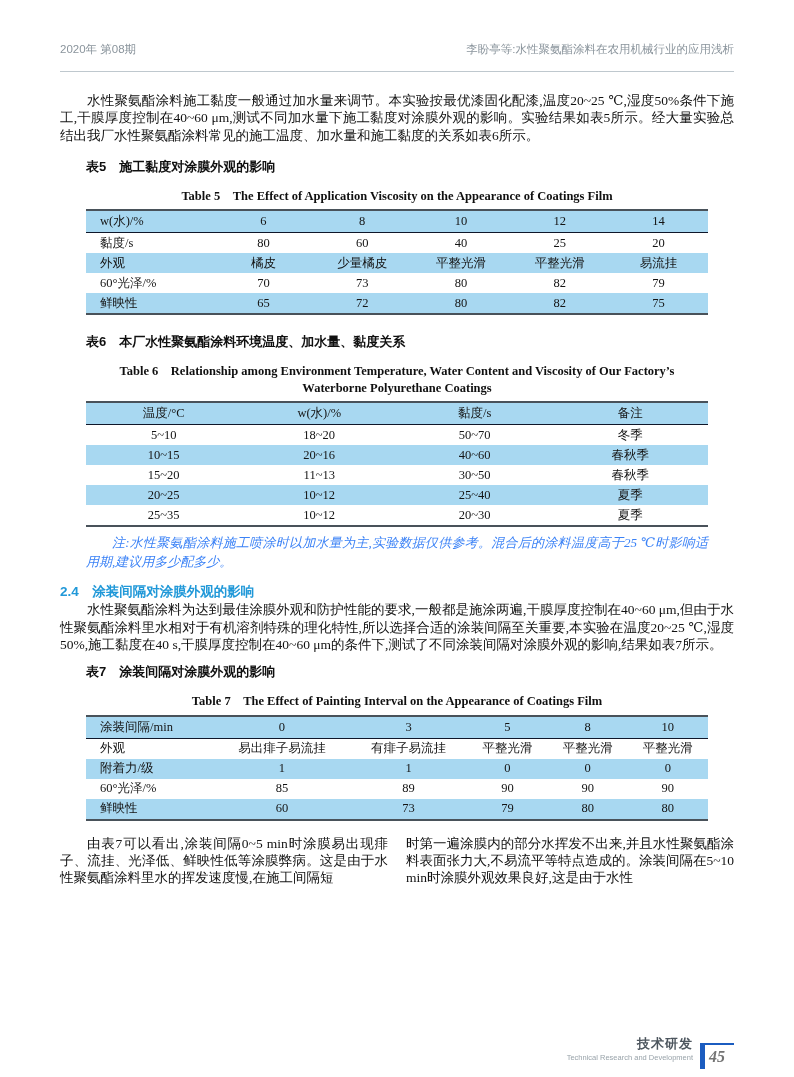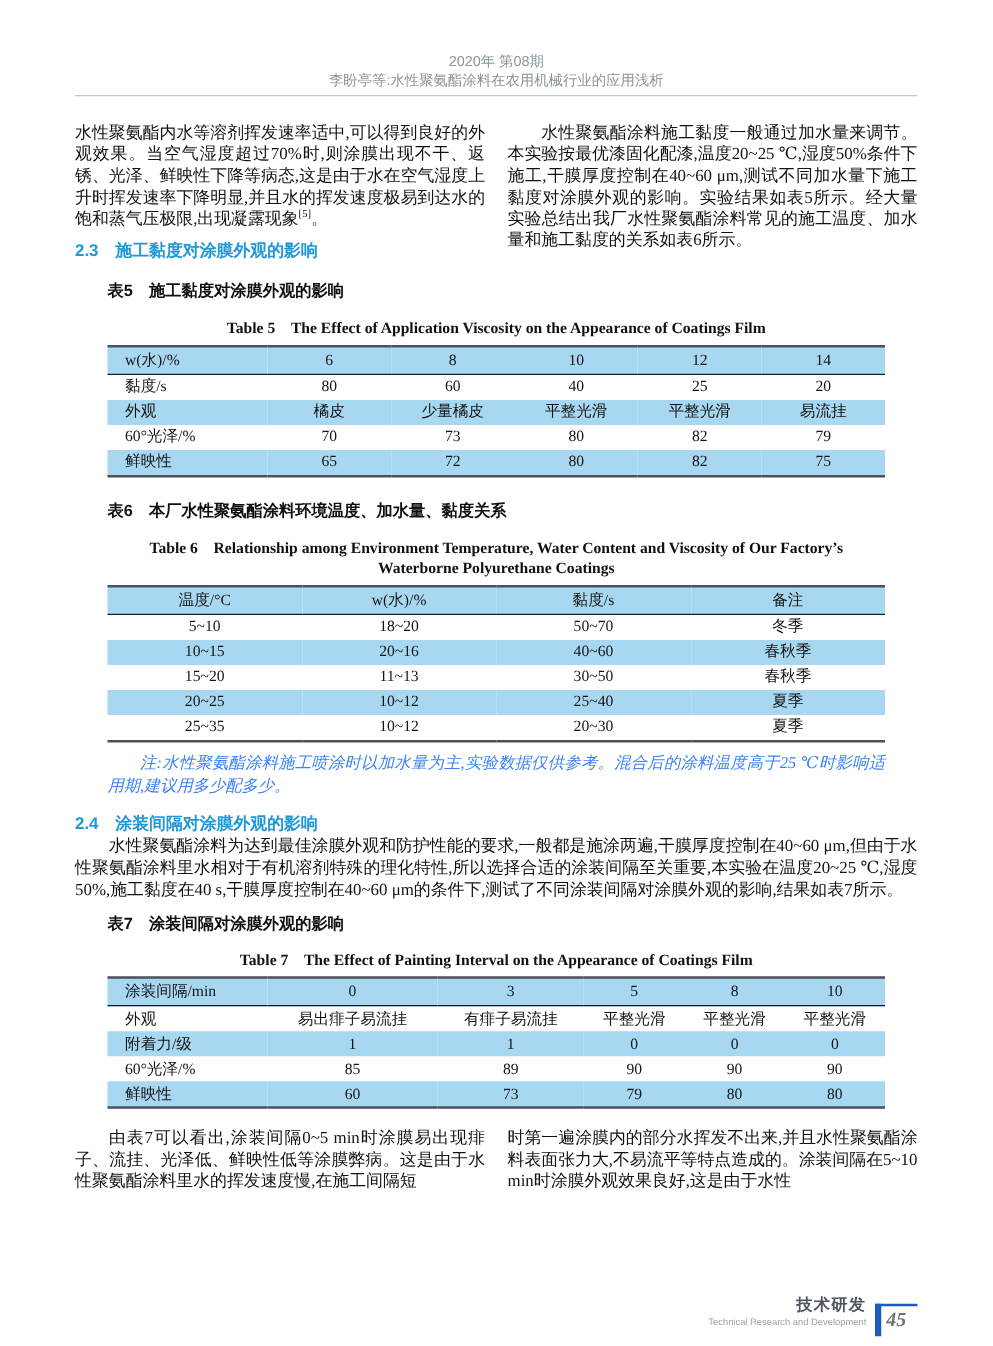--- a/index.html
+++ b/index.html
@@ -7,21 +7,21 @@
     width:794px;height:1077px;box-sizing:border-box;position:relative;
     margin:0 auto;background:#ffffff;overflow:hidden;
     padding:42px 60px 0;
     font-family:"Liberation Serif","DejaVu Serif",serif;color:#141414;
   }
   
   .hdr{
     display:flex;justify-content:space-between;align-items:center;
     font-family:"Liberation Sans","DejaVu Sans",sans-serif;
     font-size:11.5px;color:#8a949c;
-    padding-bottom:4px;border-bottom:1px solid #bfc8ce;flex-direction:column;
+    padding-bottom:14px;border-bottom:1px solid #bfc8ce;
   }
   
   .twocol{display:flex;gap:18px;margin-top:20px;}
   .col{flex:1 1 0;min-width:0;}
   .body-text{margin:0;font-size:13.5px;line-height:17.3px;text-align:justify;color:#111;}
   .indent{text-indent:2em;}
   .body-text sup{font-size:8.5px;line-height:0;}
   .subheading{
     font-family:"Liberation Sans","DejaVu Sans",sans-serif;
     color:#2098d8;font-size:13.5px;font-weight:bold;margin:9px 0 0;
@@ -72,24 +72,20 @@
 <body>
 
 <div class="page">
 
   <div class="hdr">
     <span>2020年  第08期</span>
     <span>李盼亭等:水性聚氨酯涂料在农用机械行业的应用浅析</span>
   </div>
 
   <div class="twocol">
-    <div class="col">
-      <p class="body-text"><span>水性聚氨酯内水等溶剂挥发速率适中,可以得到良好的外观效果。当空气湿度超过70%时,则涂膜出现不干、返锈、光泽、鲜映性下降等病态,这是由于水在空气湿度上升时挥发速率下降明显,并且水的挥发速度极易到达水的饱和蒸气压极限,出现凝露现象</span><sup>[5]</sup><span>。</span></p>
-      <h3 class="subheading">2.3　施工黏度对涂膜外观的影响</h3>
-    </div>
     <div class="col">
       <p class="body-text indent">水性聚氨酯涂料施工黏度一般通过加水量来调节。本实验按最优漆固化配漆,温度20~25 ℃,湿度50%条件下施工,干膜厚度控制在40~60 μm,测试不同加水量下施工黏度对涂膜外观的影响。实验结果如表5所示。经大量实验总结出我厂水性聚氨酯涂料常见的施工温度、加水量和施工黏度的关系如表6所示。</p>
     </div>
   </div>
 
   <div class="table-block">
     <div class="tbl-title-cn">表5　施工黏度对涂膜外观的影响</div>
     <div class="tbl-title-en">Table 5　The Effect of Application Viscosity on the Appearance of Coatings Film</div>
     <table class="data-table t5">
       <thead>

